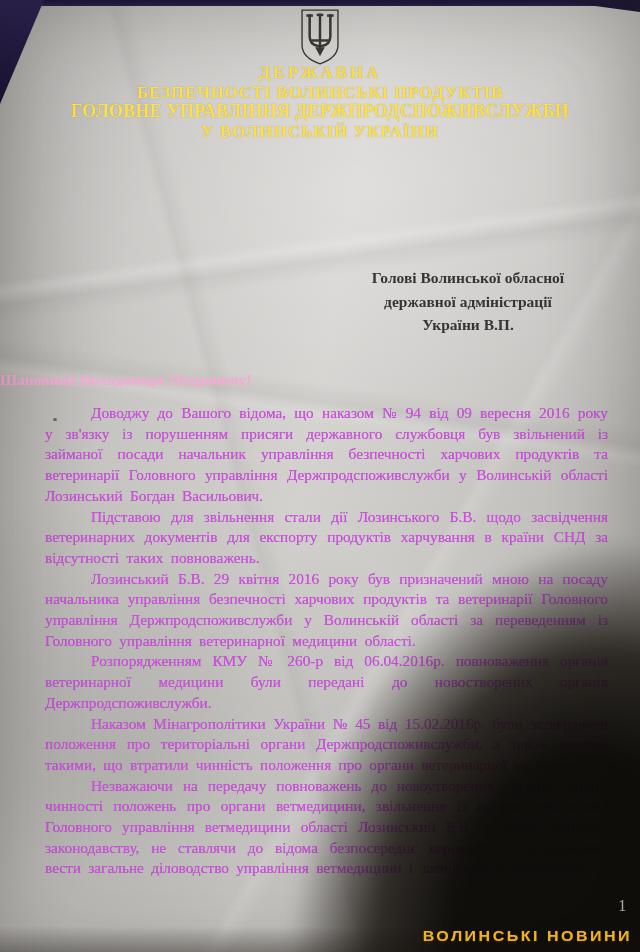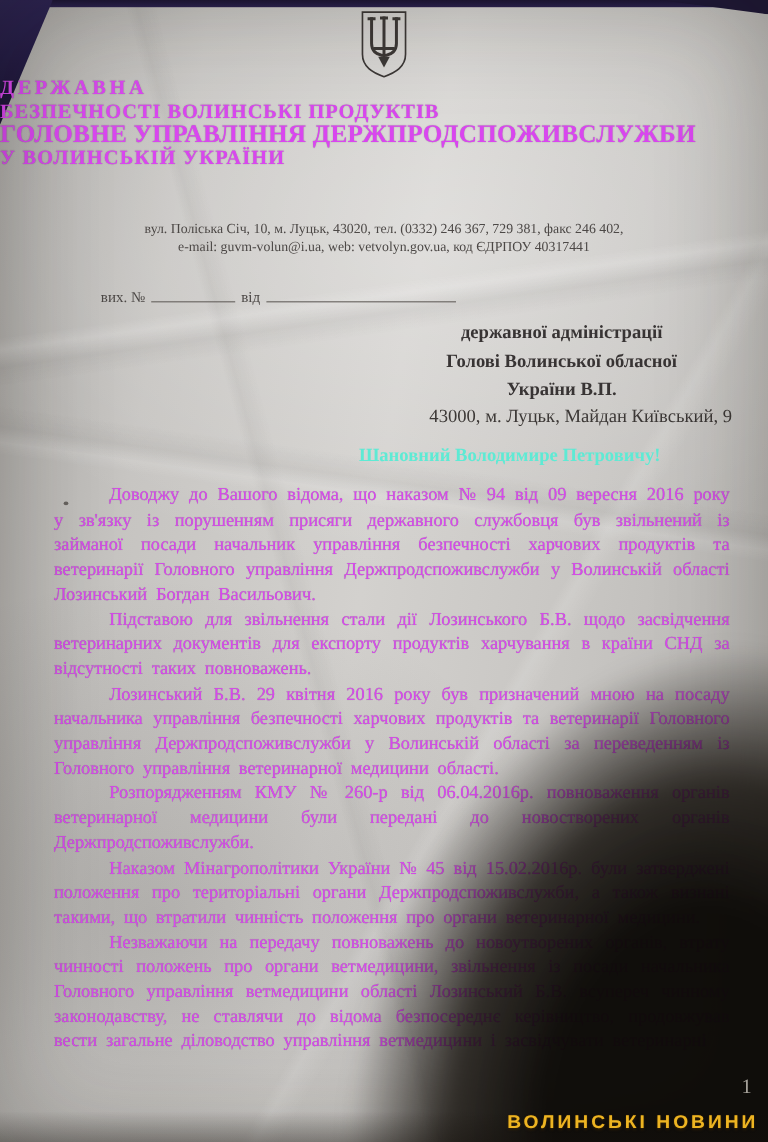--- a/index.html
+++ b/index.html
@@ -27,43 +27,43 @@
   }
   .vignette{position:absolute;inset:0;box-shadow:inset 0 0 90px rgba(25,20,15,0.28);pointer-events:none;}
   
   .edge-top{position:absolute;top:0;left:0;width:100%;height:6px;background:linear-gradient(#1c1536,#2a2150);}
   .corner-tl{position:absolute;top:0;left:0;width:44px;height:104px;
     background:linear-gradient(#2c2354,#191233);clip-path:polygon(0 0,100% 0,0 100%);}
   .corner-tr{position:absolute;top:0;right:0;width:90px;height:12px;
     background:#1e1738;clip-path:polygon(0 0,100% 0,100% 100%);}
   
   .arms{position:absolute;top:8px;left:50%;transform:translateX(-50%);}
-  .org{position:absolute;top:63px;left:0;width:100%;font-weight:bold;
-    color:#d946ef;text-shadow:0 0 1px rgba(30,26,24,0.35);}
+  .org{position:absolute;top:63px;left:0;width:100%;text-align:center;font-weight:bold;
+    color:#fde047;text-shadow:0 0 1px rgba(30,26,24,0.35);}
   .org div{line-height:19.5px;}
   .h0{font-size:17px;letter-spacing:3px;}
   .h1{font-size:17px;letter-spacing:1.5px;}
   .h2{font-size:17px;letter-spacing:0.8px;}
   .h3{font-size:17px;letter-spacing:1.5px;}
-  .h4{font-size:21px;letter-spacing:0.2px;}
+  .h4{font-size:18px;letter-spacing:0.2px;}
   .h5{font-size:17px;letter-spacing:1px;}
   .lh-addr{position:absolute;top:184px;left:0;width:100%;text-align:center;
     font-size:11.5px;line-height:15px;color:#4c4846;}
   
   .refline{position:absolute;top:240px;left:84px;font-size:12.5px;color:#4c4846;}
   .blank{display:inline-block;border-bottom:1px solid #6e6a66;height:11px;vertical-align:baseline;margin:0 5px;}
   .blank.short{width:70px;}
   .blank.long{width:158px;}
   
   .recipient{position:absolute;top:266px;right:32px;width:280px;text-align:center;
     font-weight:bold;font-size:15.5px;line-height:23.5px;color:#383434;}
   .rec-addr{position:absolute;top:339px;right:30px;font-size:15.5px;color:#3c3836;}
   
-  .salutation{position:absolute;top:371px;left:0;width:86%;text-align:right;
-    font-weight:bold;font-size:15.5px;color:#5eead4;}
+  .salutation{position:absolute;top:371px;left:0;width:86%;text-align:left;
+    font-weight:bold;font-size:15.5px;color:#f9a8d4;}
   .body-text{position:absolute;top:403px;left:45px;width:563px;
     font-size:15.3px;line-height:20.7px;text-align:justify;color:#d946ef;
     word-spacing:3.5px;text-shadow:0 0 0.6px rgba(40,36,34,0.4);}
   .body-text p{margin:0;text-indent:46px;}
   .speck{position:absolute;top:418px;left:53px;width:4px;height:3px;border-radius:50%;
     background:#57524e;opacity:.85;}
   
   .shadow-br{position:absolute;right:-70px;bottom:-90px;width:380px;height:520px;
     background:radial-gradient(ellipse at 72% 72%, rgba(10,8,5,0.97) 30%, rgba(18,14,9,0.82) 50%, rgba(28,22,14,0) 72%);
     filter:blur(8px);transform:rotate(14deg);}
@@ -104,35 +104,27 @@
     </svg>
   </div>
 
   <div class="org">
     <div class="h0">ДЕРЖАВНА</div>
     <div class="h2">БЕЗПЕЧНОСТІ ВОЛИНСЬКІ ПРОДУКТІВ</div>
     <div class="h4">ГОЛОВНЕ УПРАВЛІННЯ ДЕРЖПРОДСПОЖИВСЛУЖБИ</div>
     <div class="h5">У ВОЛИНСЬКІЙ УКРАЇНИ</div>
   </div>
 
-  <div class="lh-addr">
-    <div>вул. Поліська Січ, 10, м. Луцьк, 43020, тел. (0332) 246 367, 729 381, факс 246 402,</div>
-    <div>e-mail: guvm-volun@i.ua, web: vetvolyn.gov.ua, код ЄДРПОУ 40317441</div>
-  </div>
 
-  <div class="refline">
-    <span>вих. №</span><span class="blank short"></span><span>від</span><span class="blank long"></span>
-  </div>
 
   <div class="recipient">
+    <div>Голові Волинської обласної</div>
     <div>державної адміністрації</div>
-    <div>Голові Волинської обласної</div>
     <div>України В.П.</div>
   </div>
-  <div class="rec-addr">43000, м. Луцьк, Майдан Київський, 9</div>
 
   <div class="salutation">Шановний Володимире Петровичу!</div>
 
   <div class="speck"></div>
 
   <div class="body-text">
     <p>Доводжу до Вашого відома, що наказом № 94 від 09 вересня 2016 року у зв'язку із порушенням присяги державного службовця був звільнений із займаної посади начальник управління безпечності харчових продуктів та ветеринарії Головного управління Держпродспоживслужби у Волинській області Лозинський Богдан Васильович.</p>
     <p>Підставою для звільнення стали дії Лозинського Б.В. щодо засвідчення ветеринарних документів для експорту продуктів харчування в країни СНД за відсутності таких повноважень.</p>
     <p>Лозинський Б.В. 29 квітня 2016 року був призначений мною на посаду начальника управління безпечності харчових продуктів та ветеринарії Головного управління Держпродспоживслужби у Волинській області за переведенням із Головного управління ветеринарної медицини області.</p>
     <p>Розпорядженням КМУ № 260-р від 06.04.2016р. повноваження органів ветеринарної медицини були передані до новостворених органів Держпродспоживслужби.</p>

